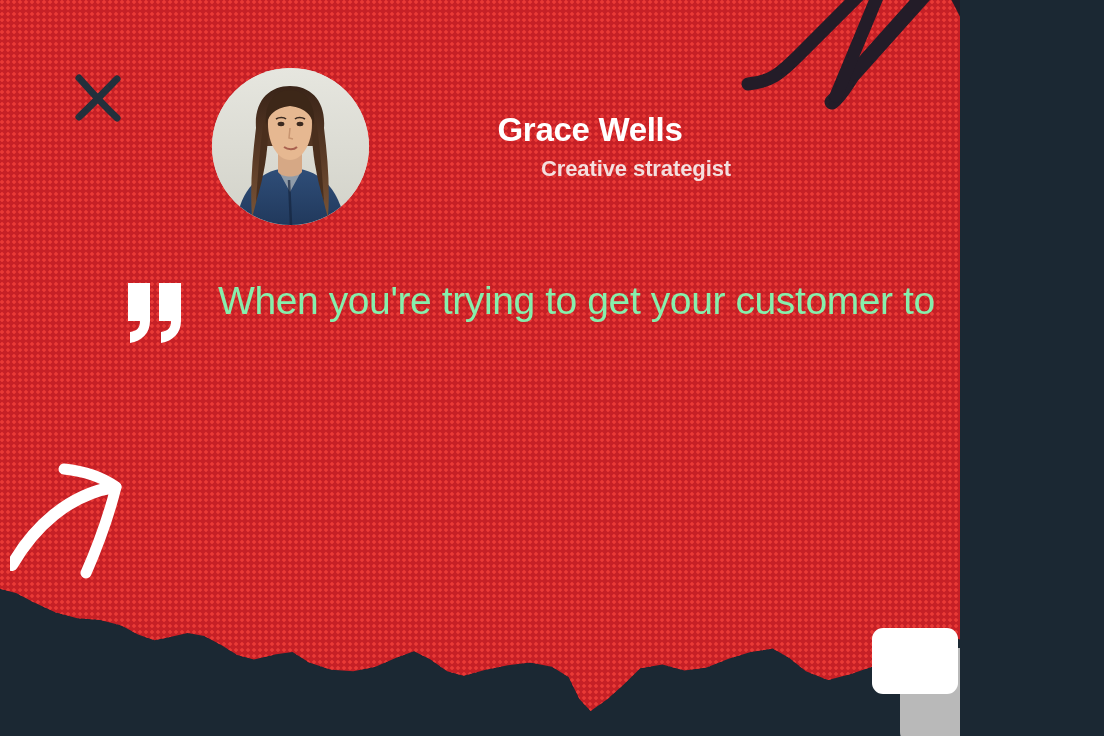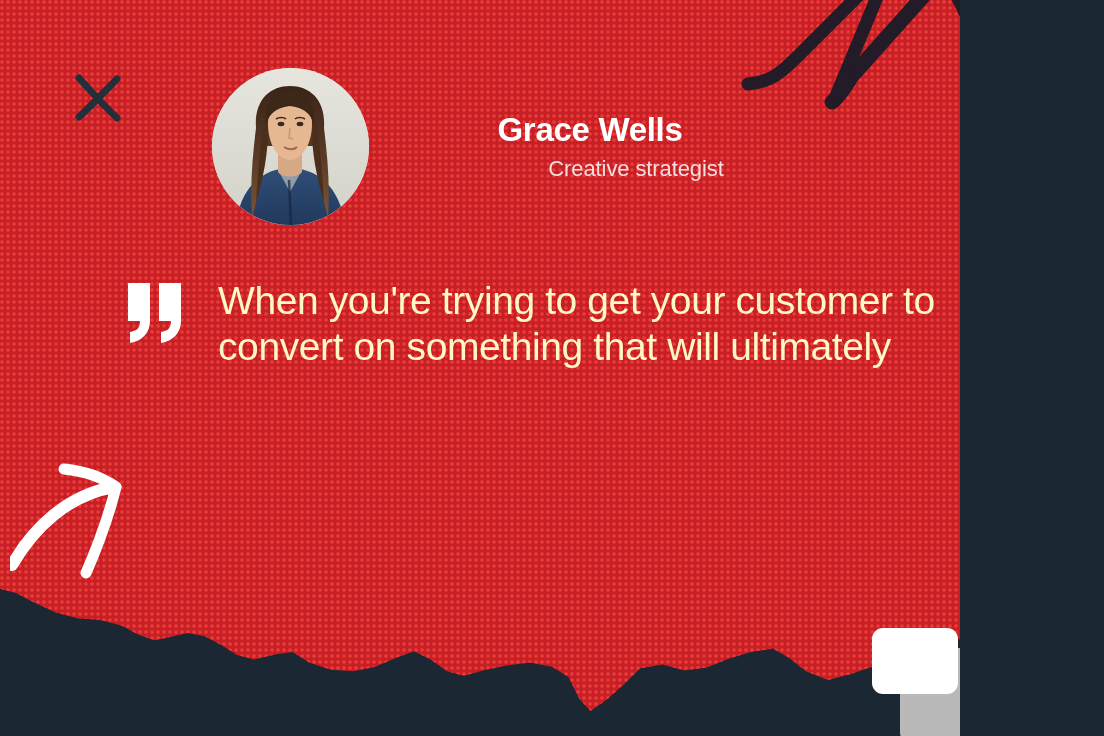--- a/index.html
+++ b/index.html
@@ -97,38 +97,38 @@
     color:#ffffff;
     font-size:33px;
     font-weight:bold;
     letter-spacing:-0.3px;
     line-height:1.1;
     white-space:nowrap;
   }
   #person-role {
     color:#f4dede;
     font-size:22px;
-    font-weight:400;
+    font-weight:700;
     letter-spacing:-0.1px;
     margin-top:8px;
     padding-left:92px;
     white-space:nowrap;
   }
 
   
   #quote-mark {
     position:absolute;
     left:128px; top:283px;
     width:56px; height:60px;
   }
   #quote-text {
     position:absolute;
     left:218px; top:278px;
     width:780px;
-    color:#fef9c3;
+    color:#86efac;
     font-size:39px;
     font-weight:400;
     line-height:46px;
     letter-spacing:-0.4px;
   }
   #quote-text .ln { display:block; white-space:nowrap; }
 
   
   #card-gray {
     position:absolute;
@@ -227,19 +227,18 @@
     <div id="person-role">Creative strategist</div>
   </div>
 
   <svg id="quote-mark" viewBox="0 0 56 60" fill="#ffffff">
     <path d="M0 0 H22 V38 C22 50 14 58 2 60 V49 C9 48 12 45 12 38 H0 Z"></path>
     <path d="M31 0 H53 V38 C53 50 45 58 33 60 V49 C40 48 43 45 43 38 H31 Z"></path>
   </svg>
 
   <div id="quote-text">
     <span class="ln">When you're trying to get your customer to</span>
-    <span class="ln">convert on something that will ultimately</span>
   </div>
 
   <div id="card-gray"></div>
   <div id="card-white"></div>
 
 </div>
 
 </body></html>

